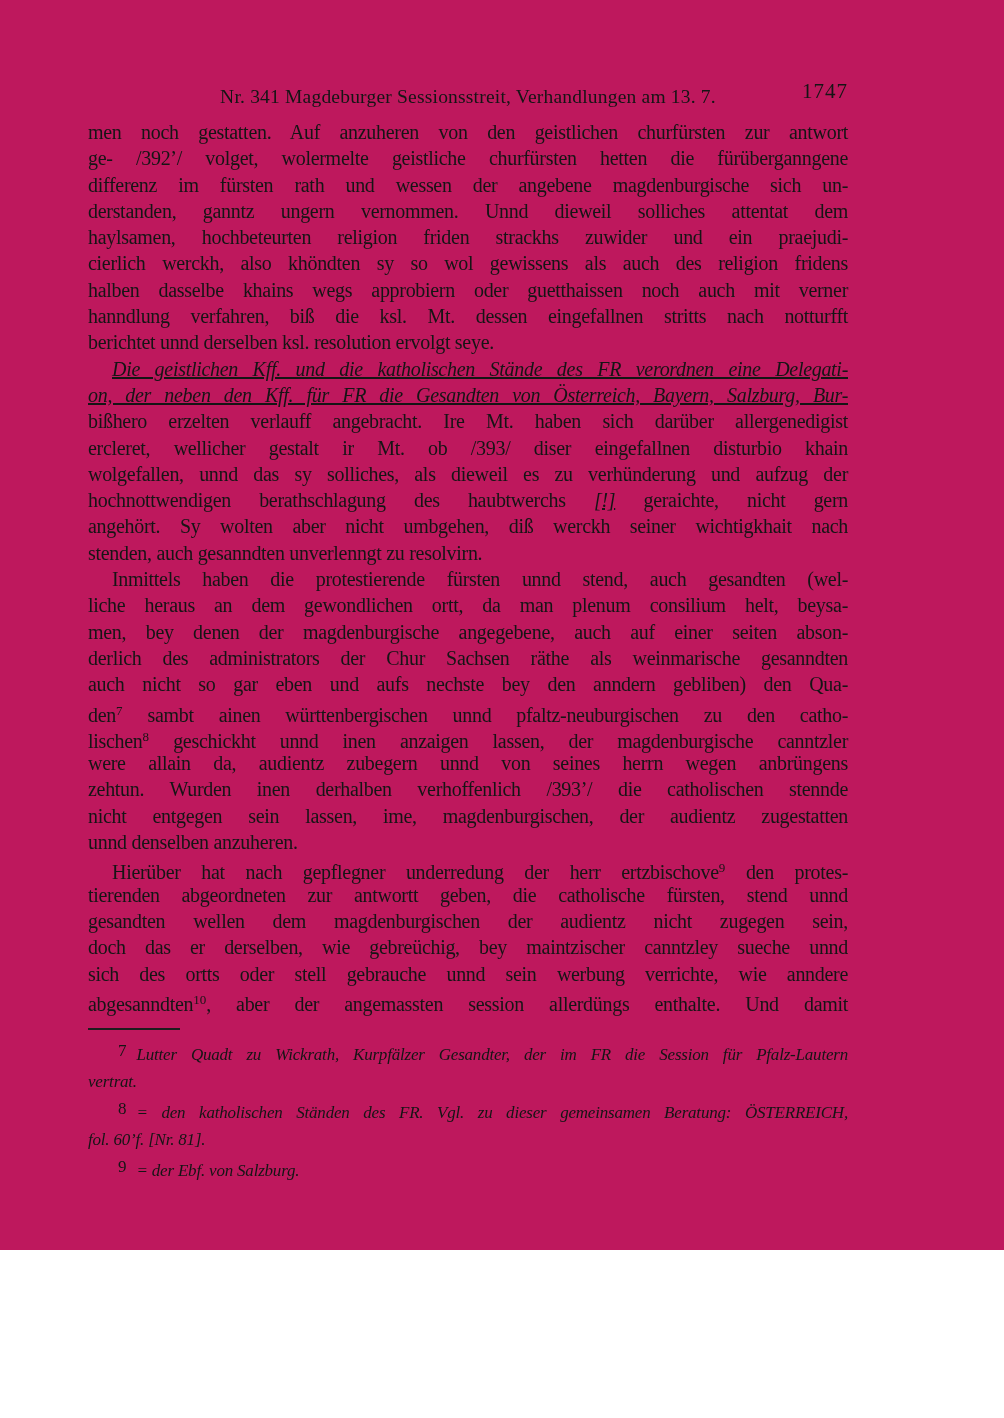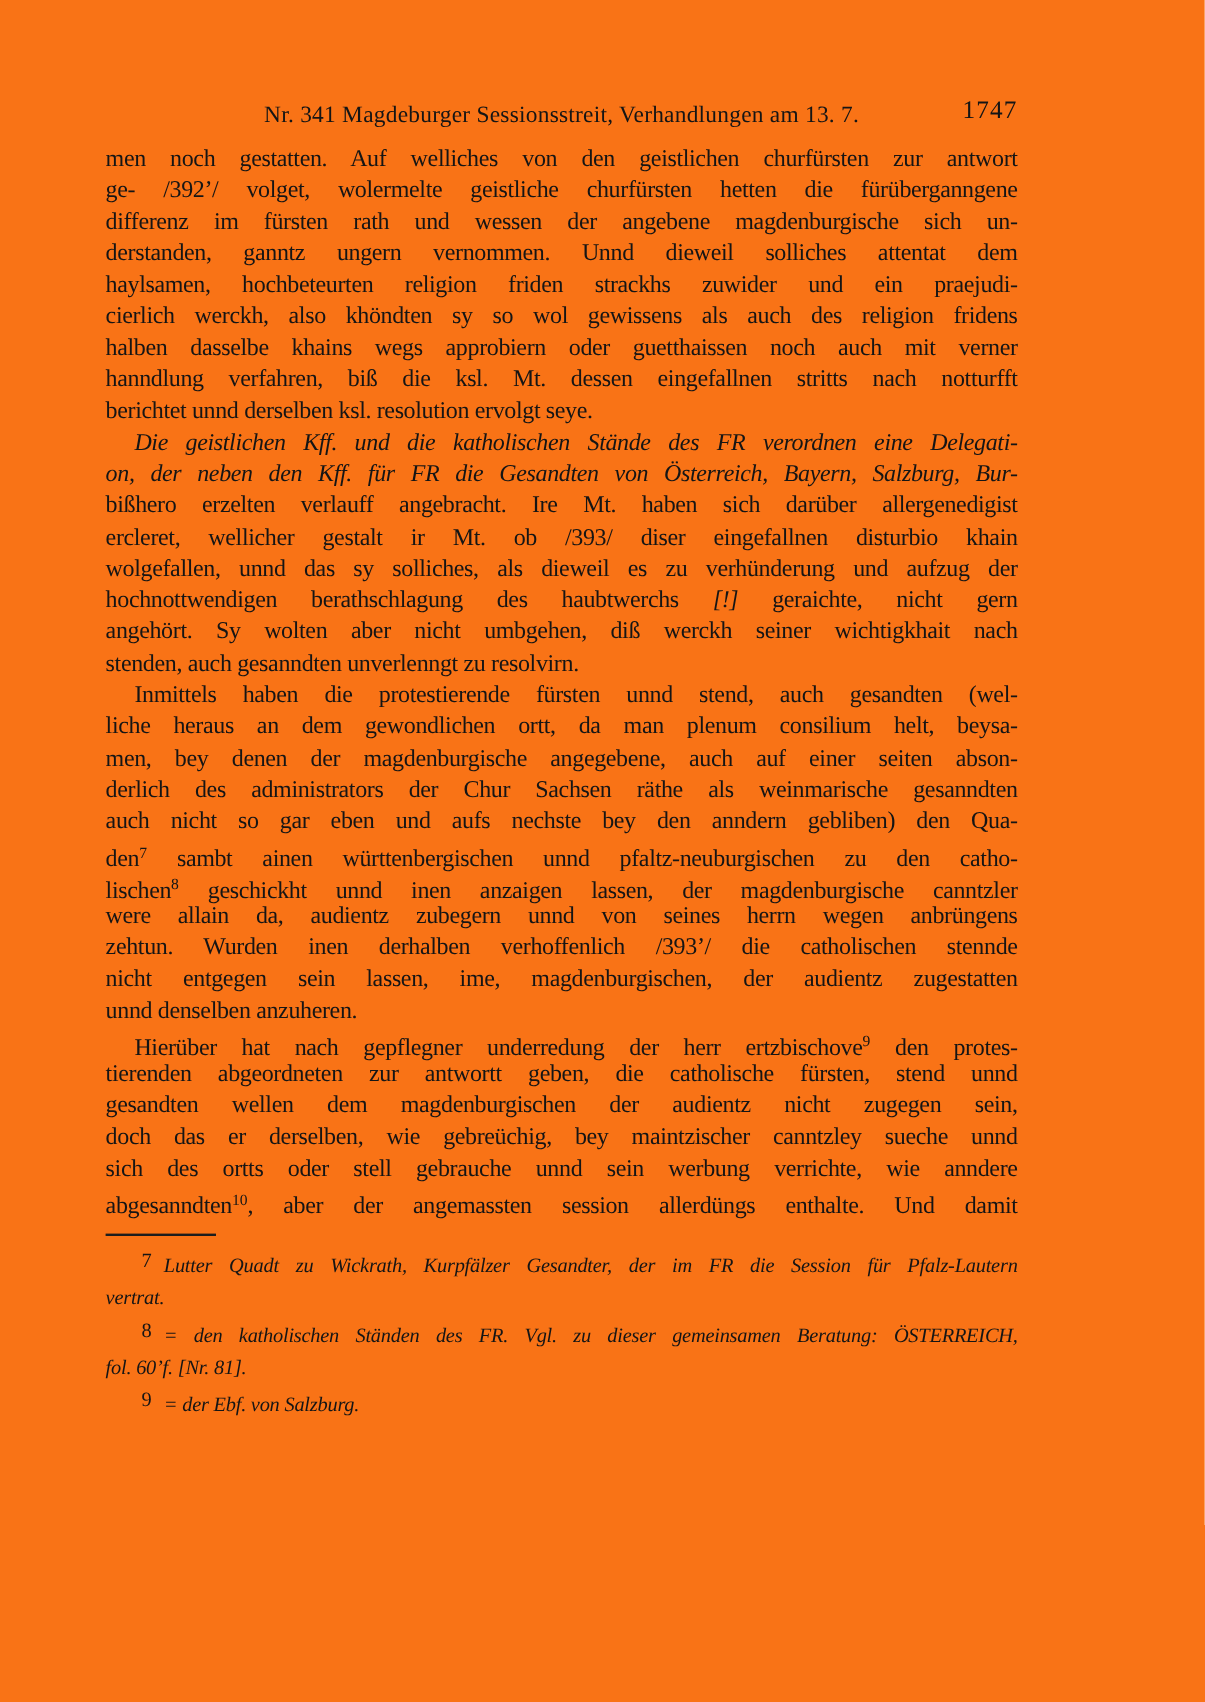--- a/index.html
+++ b/index.html
@@ -3,22 +3,22 @@
 <meta charset="utf-8">
 <style>
   html, body {
     margin: 0;
     padding: 0;
     background: #ffffff;
   }
   .sheet {
     position: relative;
     width: 1004px;
-    height: 1418px;
-    background: #f97316;
+    height: 1250px;
+    background: #be185d;
     overflow: hidden;
     color: #151515;
     font-family: "Liberation Serif", serif;
   }
   .content {
     position: absolute;
     left: 88px;
     top: 86px;
     width: 760px;
   }
@@ -49,21 +49,21 @@
   }
   .line {
     text-align: justify;
     text-align-last: justify;
     white-space: normal;
     height: 26.3px;
     overflow: visible;
   }
   .line.endl { text-align-last: left; }
   .line.ind  { text-indent: 24px; }
-  .it  { font-style: italic; }
+  .it  { font-style: italic; text-decoration: underline; }
   .sup {
     font-size: 13px;
     vertical-align: 7px;
     letter-spacing: 0;
   }
   
   .fn-rule {
     width: 92px;
     border: 0;
     border-top: 2px solid #1d1d1d;
@@ -95,21 +95,21 @@
 <div class="sheet">
   <div class="content">
 
     <div class="hdr">
       <div class="hdr-title">Nr. 341 Magdeburger Sessionsstreit, Verhandlungen am 13. 7.</div>
       <div class="page-num">1747</div>
     </div>
 
     <div class="bodytext">
         <div>
-          <div class="line"><span class="ro">men noch gestatten. Auf welliches von den geistlichen churfürsten zur antwort</span></div>
+          <div class="line"><span class="ro">men noch gestatten. Auf anzuheren von den geistlichen churfürsten zur antwort</span></div>
           <div class="line"><span class="ro">ge- /392’/ volget, wolermelte geistliche churfürsten hetten die fürüberganngene</span></div>
           <div class="line"><span class="ro">differenz im fürsten rath und wessen der angebene magdenburgische sich un-</span></div>
           <div class="line"><span class="ro">derstanden, ganntz ungern vernommen. Unnd dieweil solliches attentat dem</span></div>
           <div class="line"><span class="ro">haylsamen, hochbeteurten religion friden strackhs zuwider und ein praejudi-</span></div>
           <div class="line"><span class="ro">cierlich werckh, also khöndten sy so wol gewissens als auch des religion fridens</span></div>
           <div class="line"><span class="ro">halben dasselbe khains wegs approbiern oder guetthaissen noch auch mit verner</span></div>
           <div class="line"><span class="ro">hanndlung verfahren, biß die ksl. Mt. dessen eingefallnen stritts nach notturfft</span></div>
           <div class="line endl"><span class="ro">berichtet unnd derselben ksl. resolution ervolgt seye.</span></div>
         </div>
         <div>

